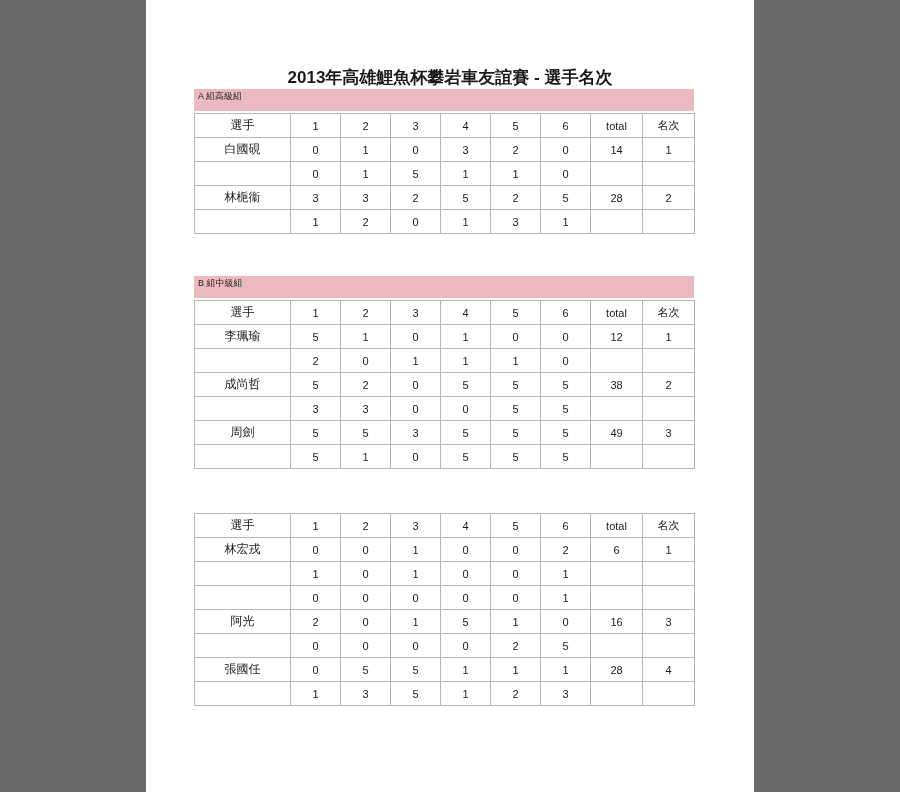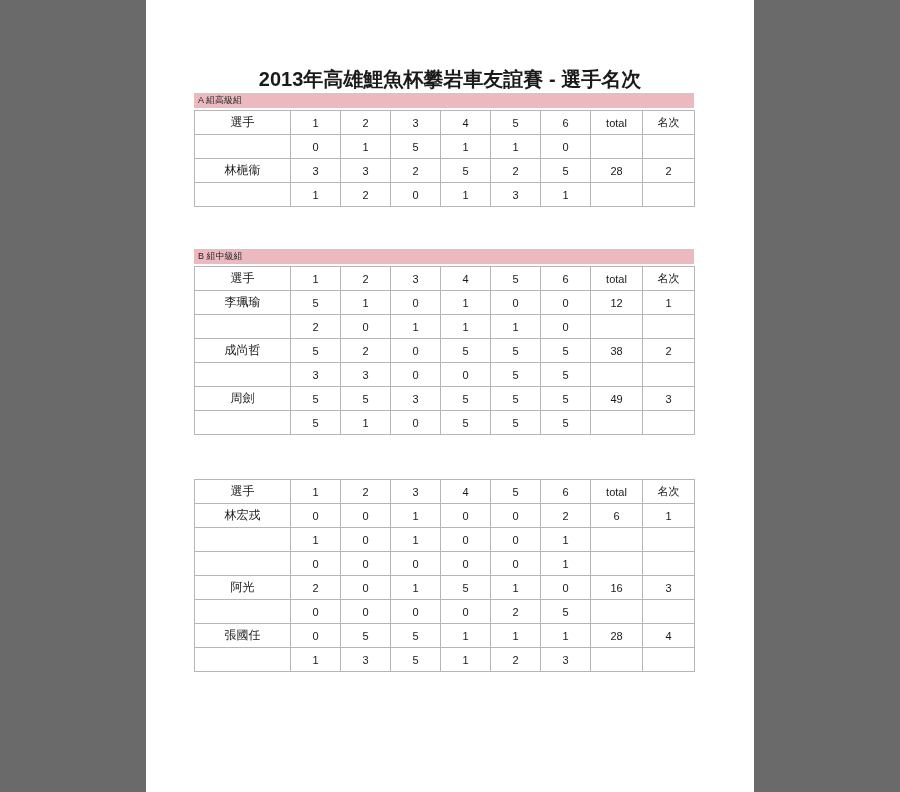--- a/index.html
+++ b/index.html
@@ -16,33 +16,33 @@
   #page {
     position: absolute;
     left: 146px;
     top: 0px;
     width: 608px;
     height: 792px;
     background: #ffffff;
   }
   #doc-title {
     text-align: center;
-    font-size: 20px;
+    font-size: 17px;
     font-weight: bold;
     color: #1a1a1a;
     margin-top: 66px;
     letter-spacing: 0px;
   }
   .group-block {
     margin-left: 48px;
     width: 500px;
   }
   .group-header {
     background: #edb9c0;
-    height: 15px;
+    height: 22px;
     line-height: 15px;
     font-size: 9px;
     color: #222;
     padding-left: 4px;
     box-sizing: border-box;
     width: 500px;
   }
   table.score {
     border-collapse: collapse;
     table-layout: fixed;
@@ -95,20 +95,31 @@
           <td>1</td>
           <td>2</td>
           <td>3</td>
           <td>4</td>
           <td>5</td>
           <td>6</td>
           <td>total</td>
           <td>名次</td>
         </tr>
         <tr>
+          <td class="name">白國硯</td>
+          <td>0</td>
+          <td>1</td>
+          <td>0</td>
+          <td>3</td>
+          <td>2</td>
+          <td>0</td>
+          <td>14</td>
+          <td>1</td>
+        </tr>
+        <tr>
           <td class="name"></td>
           <td>0</td>
           <td>1</td>
           <td>5</td>
           <td>1</td>
           <td>1</td>
           <td>0</td>
           <td></td>
           <td></td>
         </tr>

